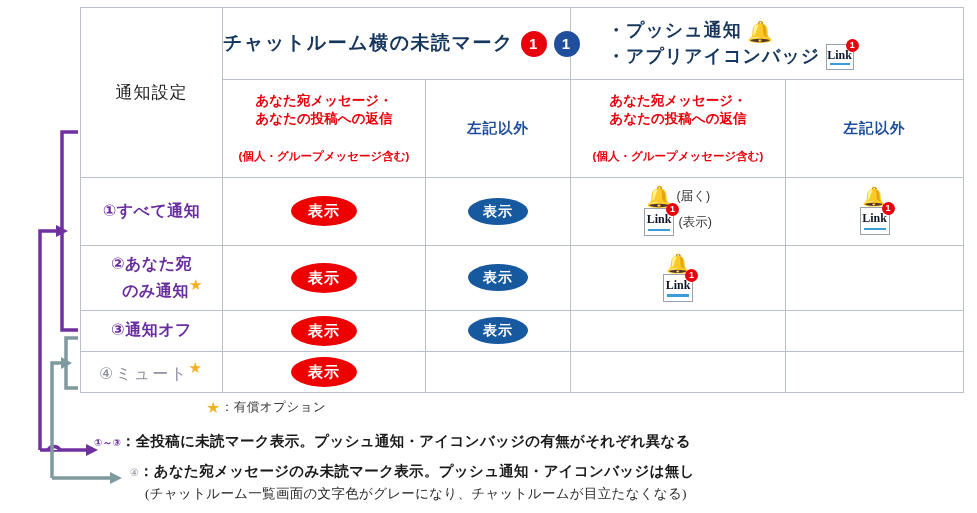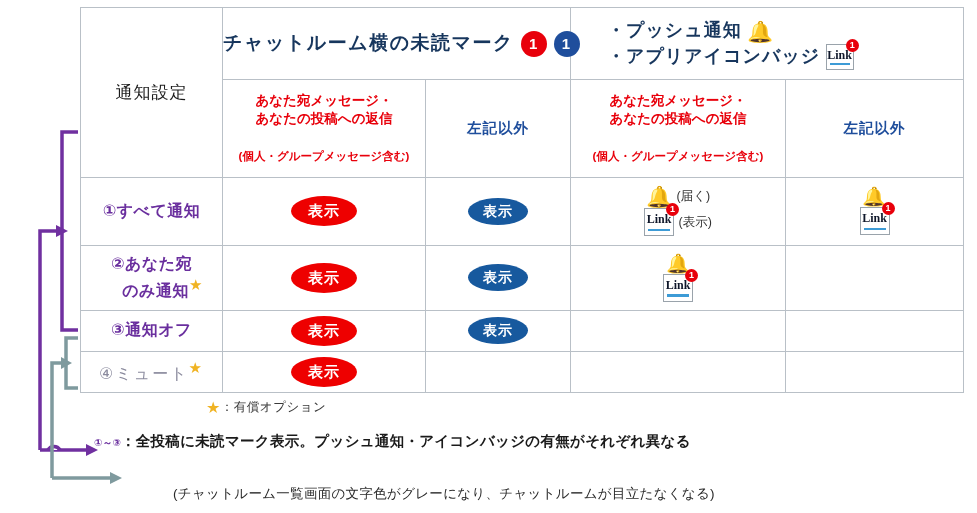--- a/index.html
+++ b/index.html
@@ -115,21 +115,21 @@
     font-size:12.5px;color:#3a3a3a;letter-spacing:0.5px;white-space:nowrap;margin-left:23px;
   }
   .fn{position:absolute;white-space:nowrap;}
   .fn-num{color:#6a2f9e;font-weight:bold;font-size:10px;}
   .fn-num.g{color:#8b8b9e;font-weight:normal;}
   .fn-txt{color:#1a1a1a;font-weight:bold;font-size:14.5px;letter-spacing:0.3px;}
   .fn-sub{color:#2a2a2a;font-size:13.5px;letter-spacing:0.3px;}
 
   .f1{left:94px;top:432px;}
   .f2{left:130px;top:462px;}
-  .f3{left:173px;top:484px;}
+  .f3{left:145px;top:484px;font-family:Liberation Serif, serif;}
 </style>
 </head>
 <body>
 
 <div class="root">
 
   <svg class="conn" style="left:0;top:0;" width="977" height="513">
 
     <path d="M78,132 L62,132 L62,330 L78,330" fill="none" stroke="#7030a0" stroke-width="3.5"></path>
     <path d="M62,231 L40,231 L40,450" fill="none" stroke="#7030a0" stroke-width="3.5"></path>
@@ -309,17 +309,20 @@
     </tbody>
   </table>
 
   <div class="legend">
     <span class="star" style="vertical-align:middle;font-size:16px;">★</span><span>：有償オプション</span>
   </div>
 
   <div class="fn f1">
     <span class="fn-num">①～③</span><span class="fn-txt">：全投稿に未読マーク表示。プッシュ通知・アイコンバッジの有無がそれぞれ異なる</span>
   </div>
+  <div class="fn f2">
+    <span class="fn-num g">④</span><span class="fn-txt">：あなた宛メッセージのみ未読マーク表示。プッシュ通知・アイコンバッジは無し</span>
+  </div>
   <div class="fn f3">
     <span class="fn-sub">(チャットルーム一覧画面の文字色がグレーになり、チャットルームが目立たなくなる)</span>
   </div>
 
 </div>
 
 </body></html>

